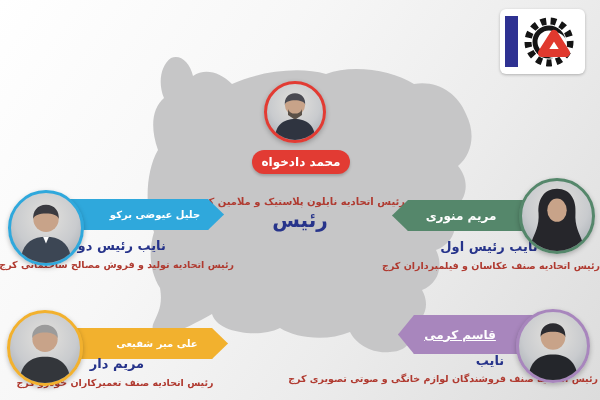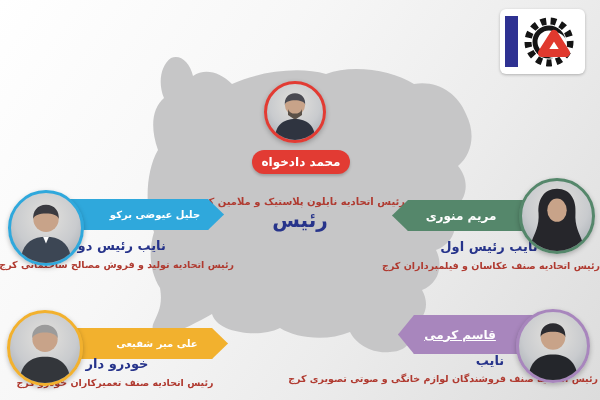--- a/index.html
+++ b/index.html
@@ -169,21 +169,21 @@
 
   <div class="person p3" style="--accent: #f2b12e;">
     <div class="avatar">
       <svg viewBox="0 0 72 72">
         <circle cx="36" cy="27" r="13" fill="#c8a389"></circle>
         <path d="M36,12 C27,12 22,19 23,26 C25,18 47,18 49,26 C50,19 45,12 36,12 Z" fill="#9b9b9b"></path>
         <path d="M10,72 C10,53 21,45 36,45 C51,45 62,53 62,72 Z" fill="#33363b"></path>
       </svg>
     </div>
     <div class="badge tag-right">علی میر شفیعی</div>
-    <div class="role">خودرو دار</div>
+    <div class="role">مریم دار</div>
     <div class="org">رئیس اتحادیه صنف تعمیرکاران خودرو کرج</div>
   </div>
 
   <div class="person p4" style="--accent: #a886bd;">
     <div class="avatar">
       <svg viewBox="0 0 72 72">
         <circle cx="36" cy="27" r="13" fill="#c8a389"></circle>
         <path d="M36,12 C27,12 22,19 23,27 C23,19 49,19 49,27 C50,19 45,12 36,12 Z" fill="#2b2b30"></path>
         <path d="M10,72 C10,53 21,45 36,45 C51,45 62,53 62,72 Z" fill="#24262b"></path>
       </svg>

